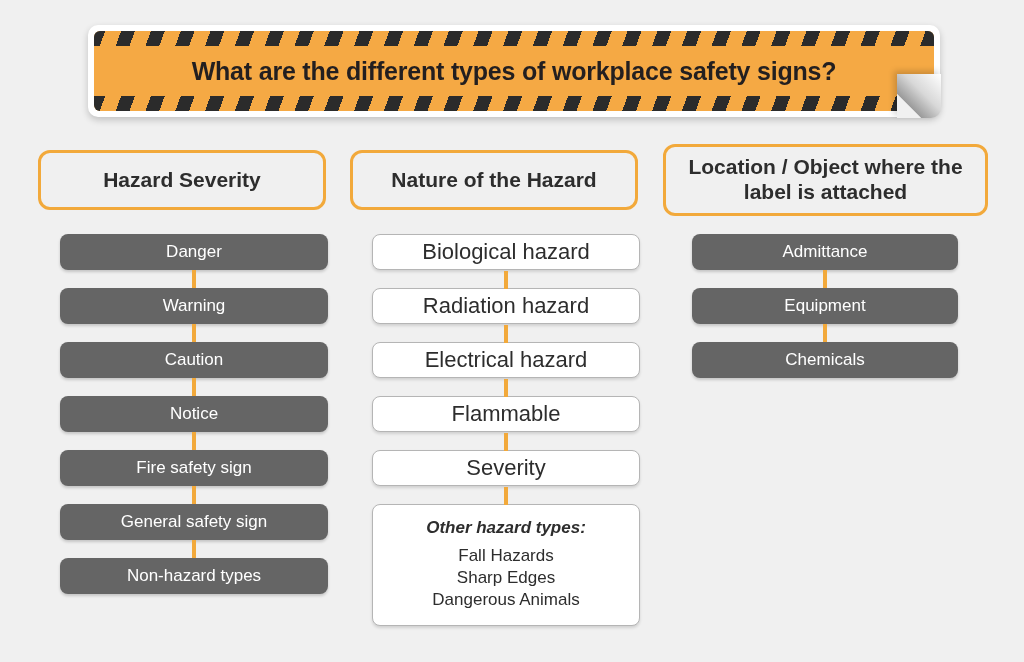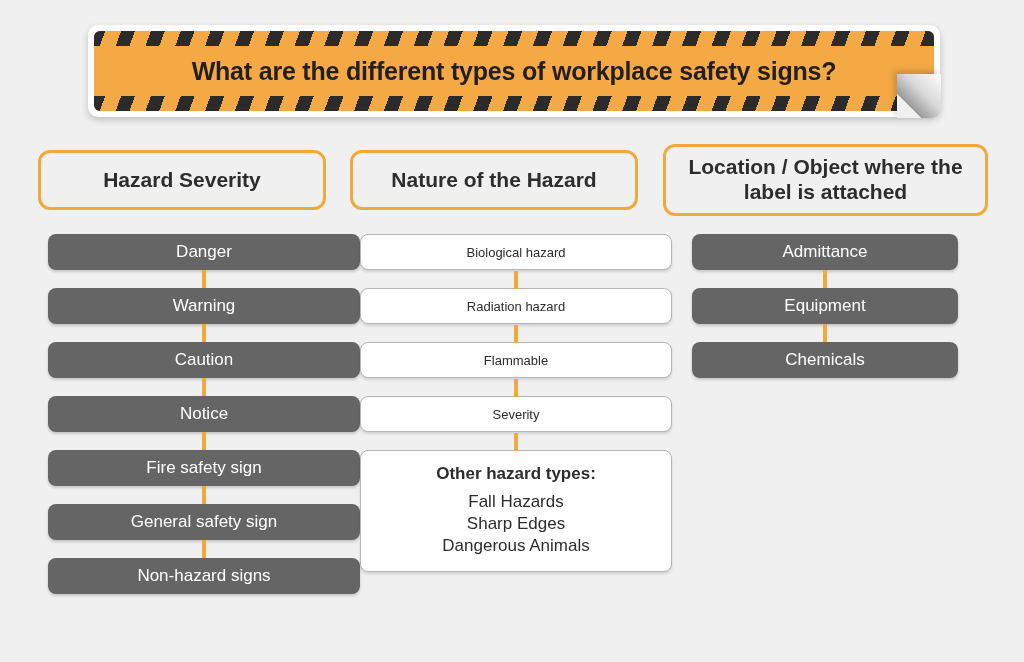--- a/index.html
+++ b/index.html
@@ -147,40 +147,41 @@
     font-size: 17px;
     height: 36px;
     box-shadow: 0 2px 3px rgba(0,0,0,0.18);
   }
   
   .node.white {
     background: #ffffff;
     border: 1px solid #b5b5b5;
     border-radius: 8px;
     color: #2d2d2d;
-    font-size: 13px;
+    font-size: 22px;
     height: 36px;
     box-shadow: 0 2px 3px rgba(0,0,0,0.13);
   }
 
-  .col1 .node, .col2 .node { width: 312px; margin-left: 10px; }
+  .col1 .node, .col2 .node { width: 268px; margin-left: 22px; }
   .col3 .node { width: 266px; margin-left: 29px; text-align: center; }
 
   
   .node.multiline {
     display: block;
     height: auto;
     padding: 12px 10px 14px;
     font-size: 17px;
     line-height: 1.30;
   }
   .multiline .mt-title {
     font-weight: bold;
     text-align: center;
     margin-bottom: 6px;
+    font-style: italic;
   }
   .multiline .mt-item { text-align: center; }
 </style>
 </head>
 <body>
 
 <div class="banner-wrap">
   <div class="banner-frame"></div>
   <div class="banner">
     <div class="stripe-band stripe-top"></div>
@@ -194,29 +195,30 @@
 
   <div class="column col1">
     <div class="col-header">Hazard Severity</div>
     <div class="items">
       <div class="node gray">Danger</div>
       <div class="node gray">Warning</div>
       <div class="node gray">Caution</div>
       <div class="node gray">Notice</div>
       <div class="node gray">Fire safety sign</div>
       <div class="node gray">General safety sign</div>
-      <div class="node gray">Non-hazard signs</div>
+      <div class="node gray">Non-hazard types</div>
     </div>
   </div>
 
   <div class="column col2">
     <div class="col-header">Nature of the Hazard</div>
     <div class="items">
       <div class="node white">Biological hazard</div>
       <div class="node white">Radiation hazard</div>
+      <div class="node white">Electrical hazard</div>
       <div class="node white">Flammable</div>
       <div class="node white">Severity</div>
       <div class="node white multiline">
         <div class="mt-title">Other hazard types:</div>
         <div class="mt-item">Fall Hazards</div>
         <div class="mt-item">Sharp Edges</div>
         <div class="mt-item">Dangerous Animals</div>
 
       </div>
     </div>

